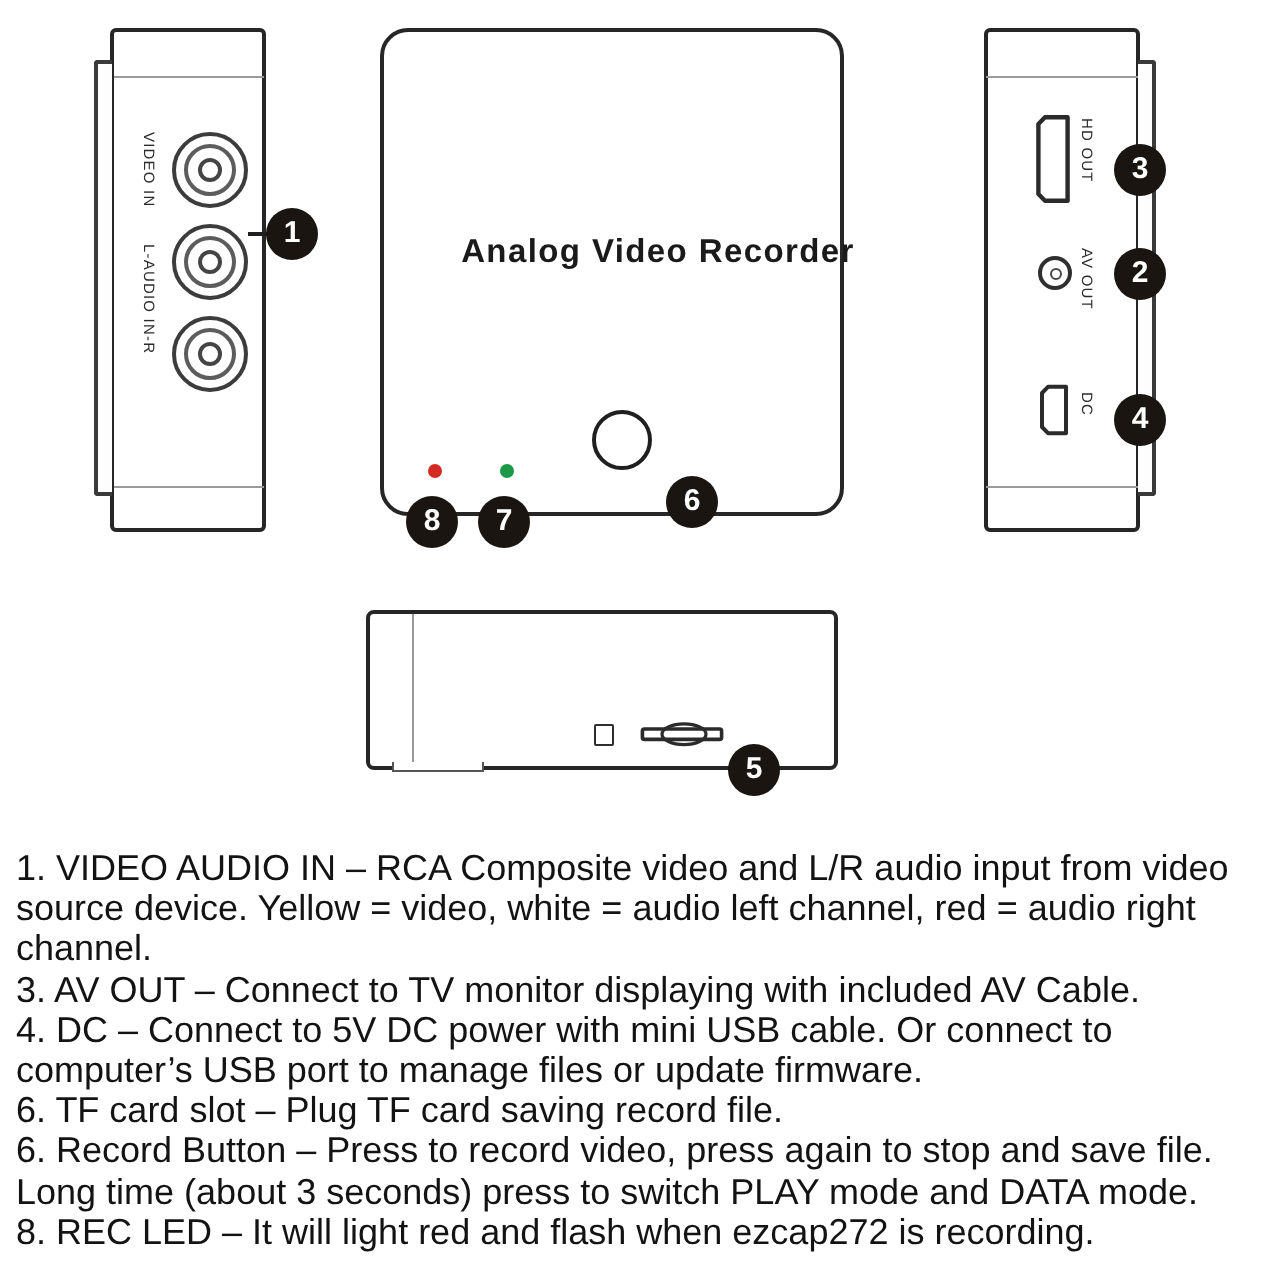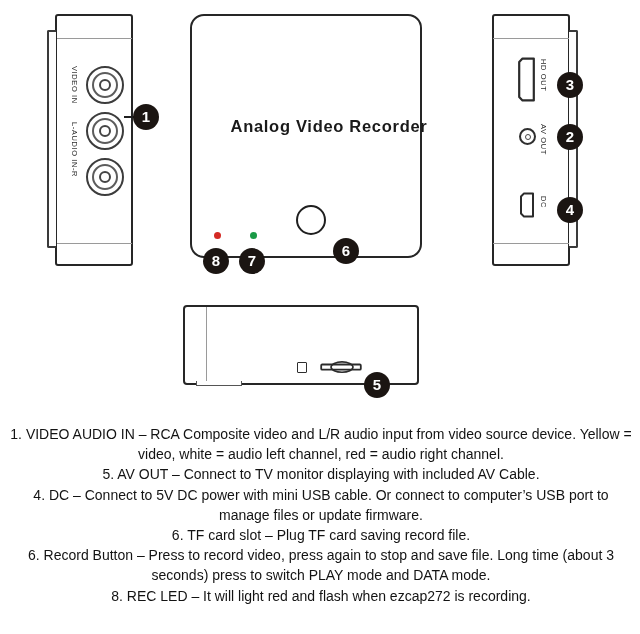--- a/index.html
+++ b/index.html
@@ -277,25 +277,25 @@
     position: absolute;
     left: 0; top: 424px;
     width: 640px;
   }
   #instructions ol {
     margin: 0;
     padding: 0;
     list-style: none;
   }
   #instructions li {
-    font-size: 14px;
+    font-size: 18px;
     line-height: 20.2px;
     color: #131313;
     padding: 0 6px 0 8px;
-    text-align: center;
+    text-align: left;
   }
 </style>
 </head>
 <body>
 
 <div id="diagram">
 
   <div class="panel-outline" id="left-view"></div>
   <div id="left-edge-strip"></div>
   <div class="seam" id="left-seam-top"></div>
@@ -354,19 +354,19 @@
     <rect x="1.2" y="5.5" width="39.6" height="5.2" rx="1" fill="#ffffff" stroke="#2b2b2b" stroke-width="1.8"></rect>
     <ellipse cx="22" cy="8.1" rx="11" ry="5.2" fill="none" stroke="#2b2b2b" stroke-width="1.6"></ellipse>
   </svg>
 
   <div class="badge" id="badge-5">5</div>
 </div>
 
 <div id="instructions">
   <ol>
     <li>1. VIDEO AUDIO IN – RCA Composite video and L/R audio input from video source device. Yellow = video, white = audio left channel, red = audio right channel.</li>
-    <li>5. AV OUT – Connect to TV monitor displaying with included AV Cable.</li>
+    <li>3. AV OUT – Connect to TV monitor displaying with included AV Cable.</li>
     <li>4. DC – Connect to 5V DC power with mini USB cable. Or connect to computer’s USB port to manage files or update firmware.</li>
     <li>6. TF card slot – Plug TF card saving record file.</li>
     <li>6. Record Button – Press to record video, press again to stop and save file. Long time (about 3 seconds) press to switch PLAY mode and DATA mode.</li>
     <li>8. REC LED – It will light red and flash when ezcap272 is recording.</li>
   </ol>
 </div>
 
 </body></html>

